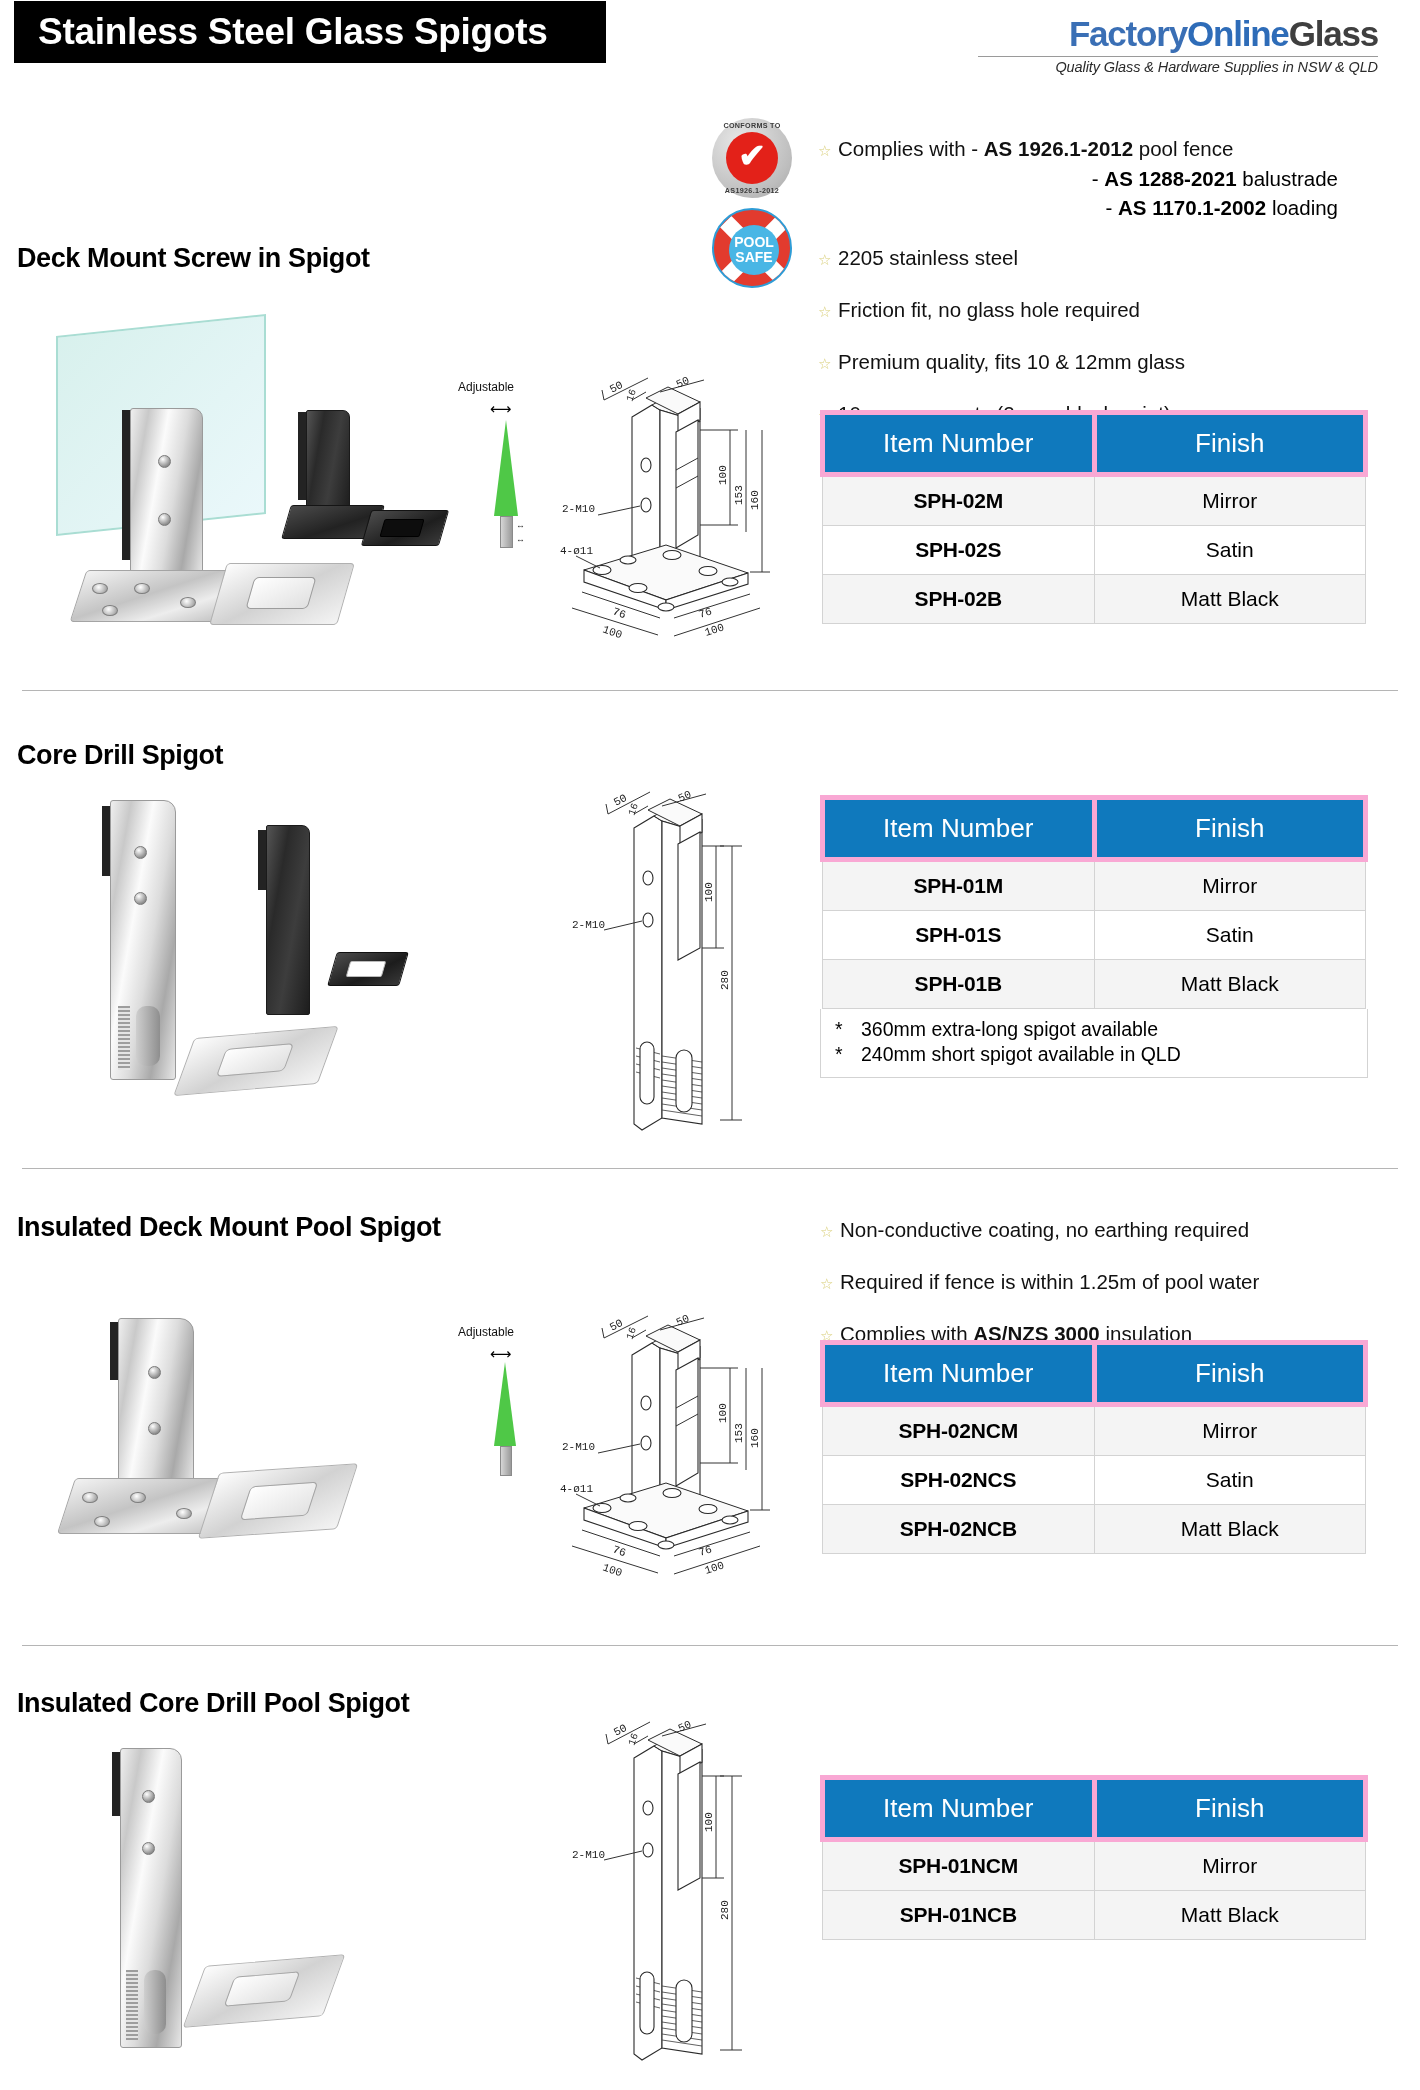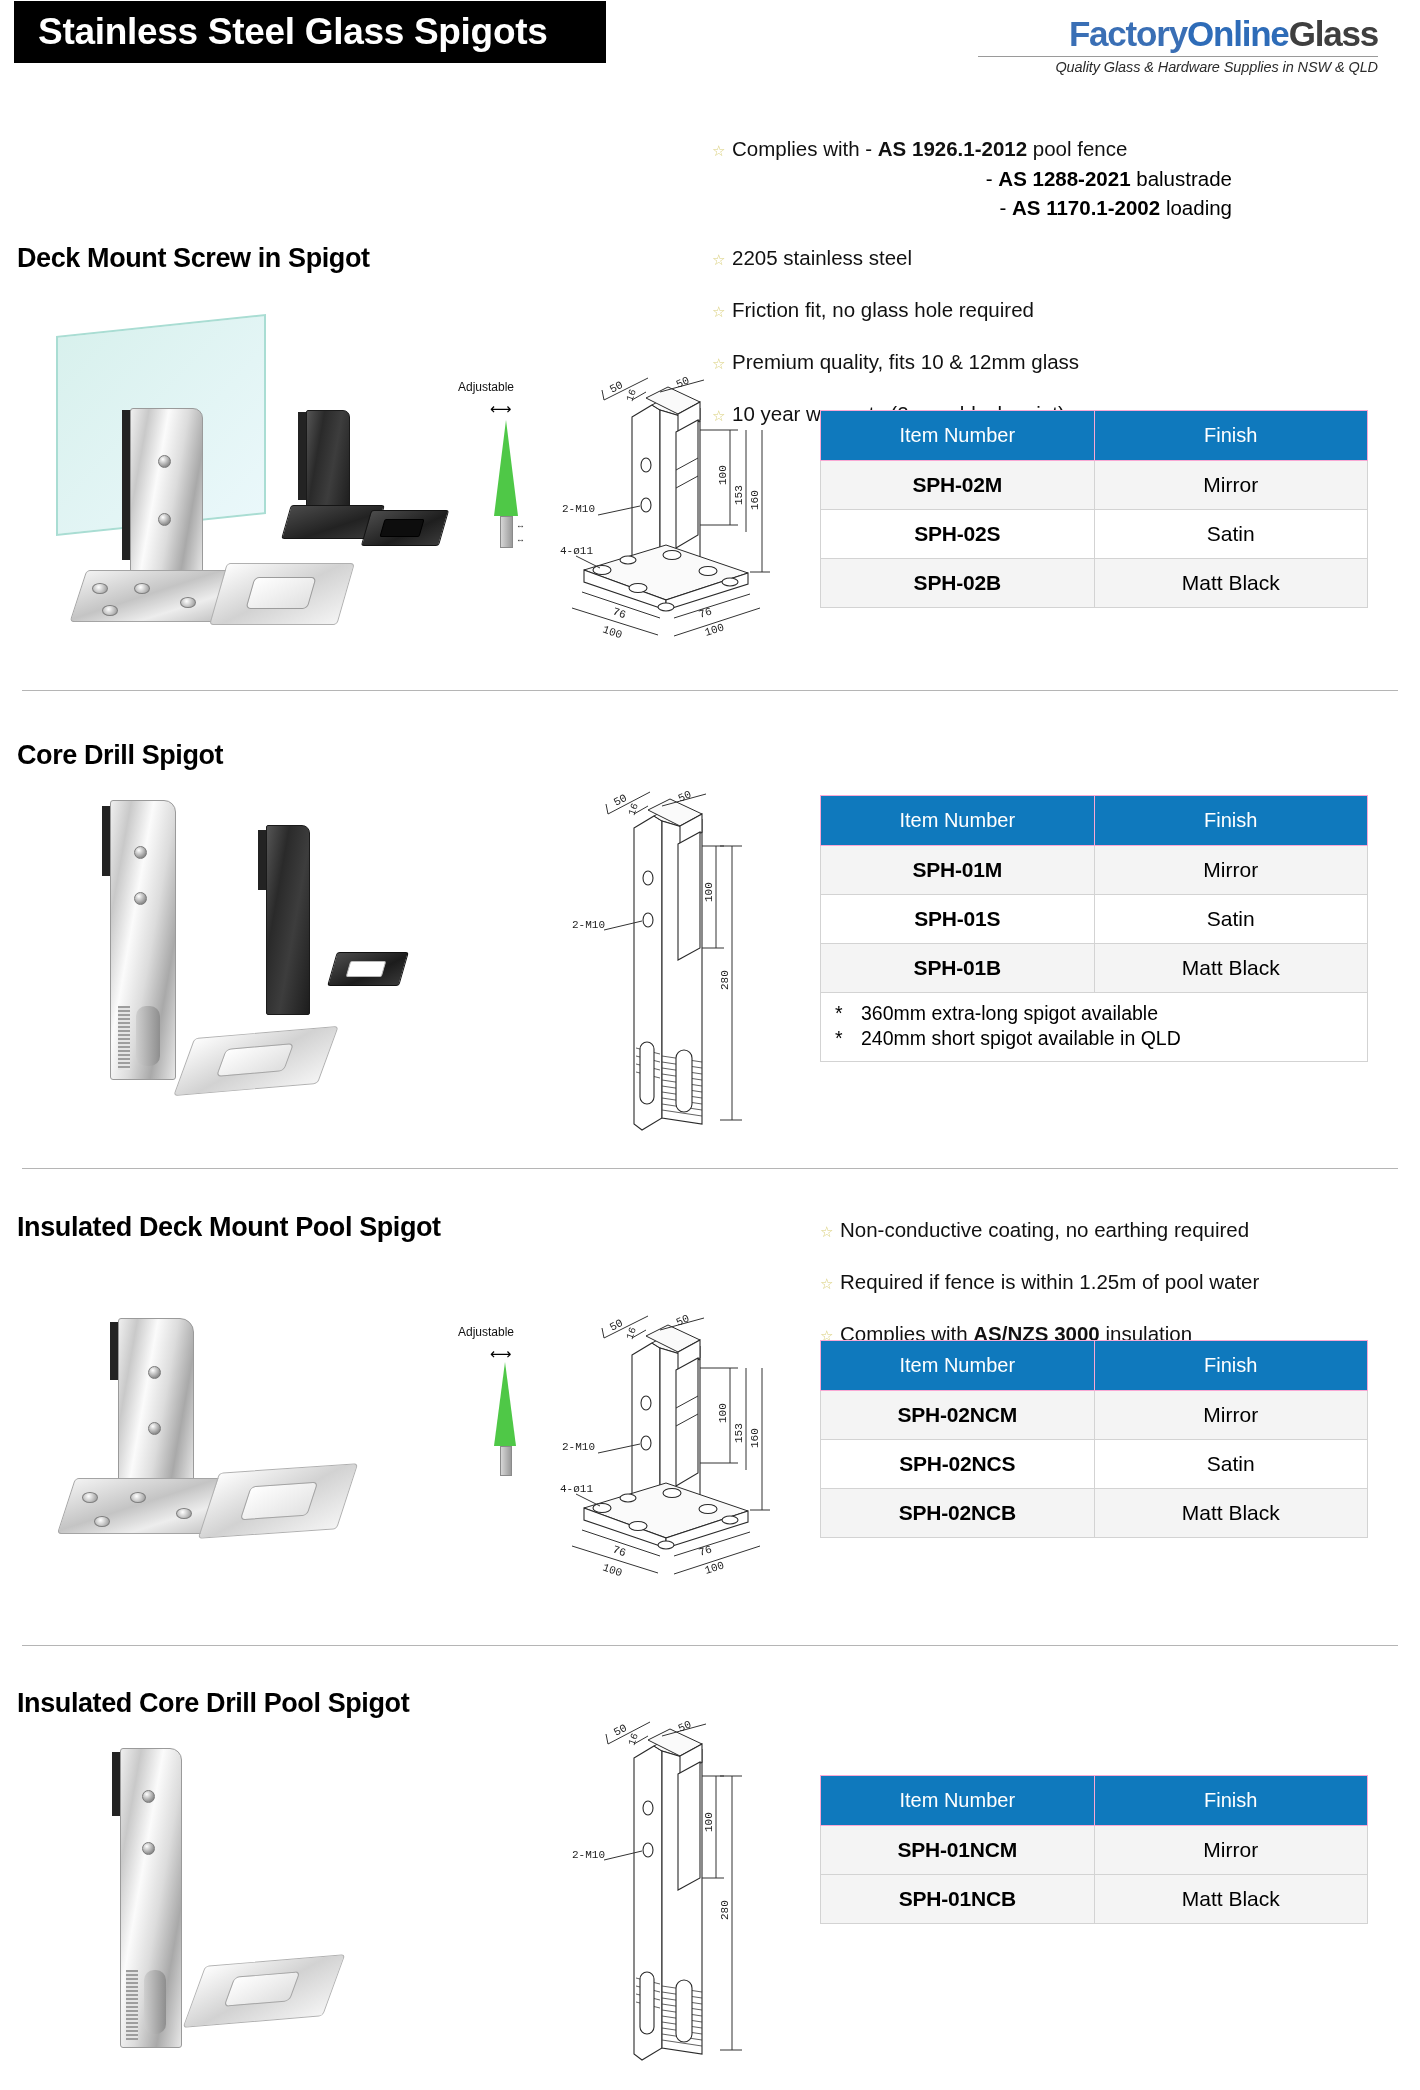--- a/index.html
+++ b/index.html
@@ -170,23 +170,23 @@
   .spec-table {
     border-collapse: collapse;
     width: 548px;
     font-size: 21px;
     table-layout: fixed;
   }
   .spec-table th {
     background: #0f79bd;
     color: #ffffff;
     font-weight: normal;
-    font-size: 20px;
+    font-size: 26px;
     padding: 13px 0;
-    border: 1px solid #f9a8d4;
+    border: 5px solid #f9a8d4;
   }
   .spec-table td {
     border: 1px solid #d3d3d3;
     padding: 12px 0;
     text-align: center;
     background: #ffffff;
   }
   .spec-table tr.alt td { background: #f4f4f4; }
   .spec-table td.code { font-weight: bold; letter-spacing: -0.2px; }
   .table-notes {
@@ -281,20 +281,36 @@
     <span class="title-text">Stainless Steel Glass Spigots</span>
   </div>
   <div class="brand">
     <div class="brand-line1"><span class="brand-w1">Factory</span><span class="brand-w2">Online</span><span class="brand-w3">Glass</span></div>
     <div class="brand-rule"></div>
     <div class="brand-line2">Quality Glass &amp; Hardware Supplies in NSW &amp; QLD</div>
   </div>
 </div>
 
 <div class="compliance">
+  <div class="badges">
+    <div class="badge-conform">
+      <div class="arc-top">CONFORMS TO</div>
+      <div class="ring-in"></div>
+      <div class="tick">✔</div>
+      <div class="arc-bot">AS1926.1-2012</div>
+    </div>
+    <div class="badge-pool">
+      <div class="seg s1"></div>
+      <div class="seg s2"></div>
+      <div class="core">
+        <span>POOL</span>
+        <span>SAFE</span>
+      </div>
+    </div>
+  </div>
   <div class="bullets">
     <div class="bullet-row">
       <span class="star">☆</span>
       <span class="bullet-txt"><span>Complies with - </span><b class="std">AS 1926.1-2012</b><span> pool fence</span></span>
     </div>
     <div class="bullet-sub"><span>- </span><b class="std">AS 1288-2021</b><span> balustrade</span></div>
     <div class="bullet-sub"><span>- </span><b class="std">AS 1170.1-2002</b><span> loading</span></div>
     <div class="bullet-row">
         <span class="star">☆</span>
         <span class="bullet-txt">2205 stainless steel</span>

